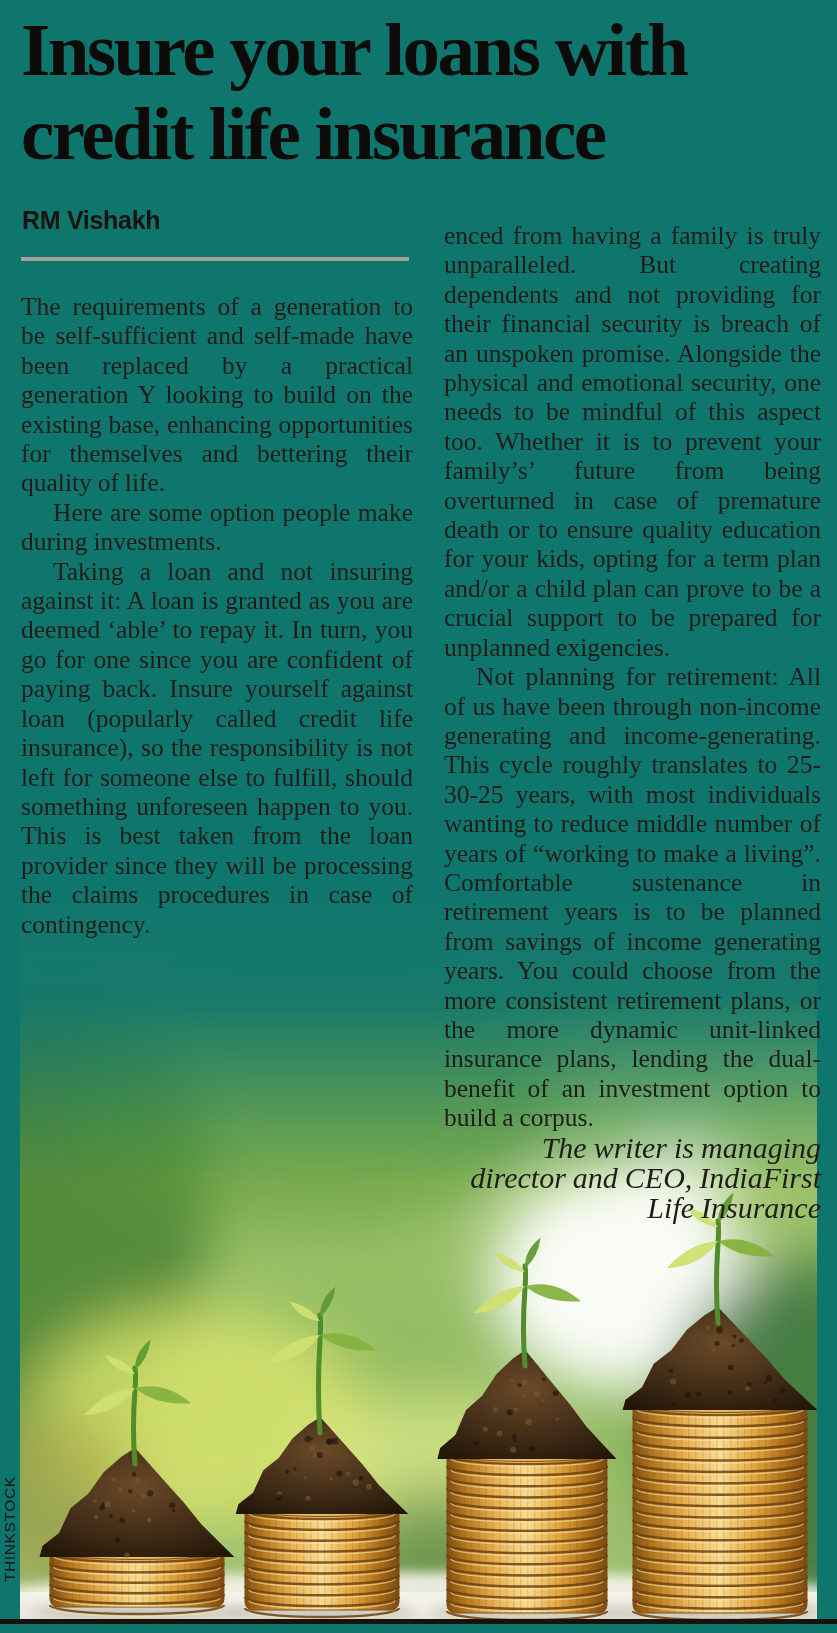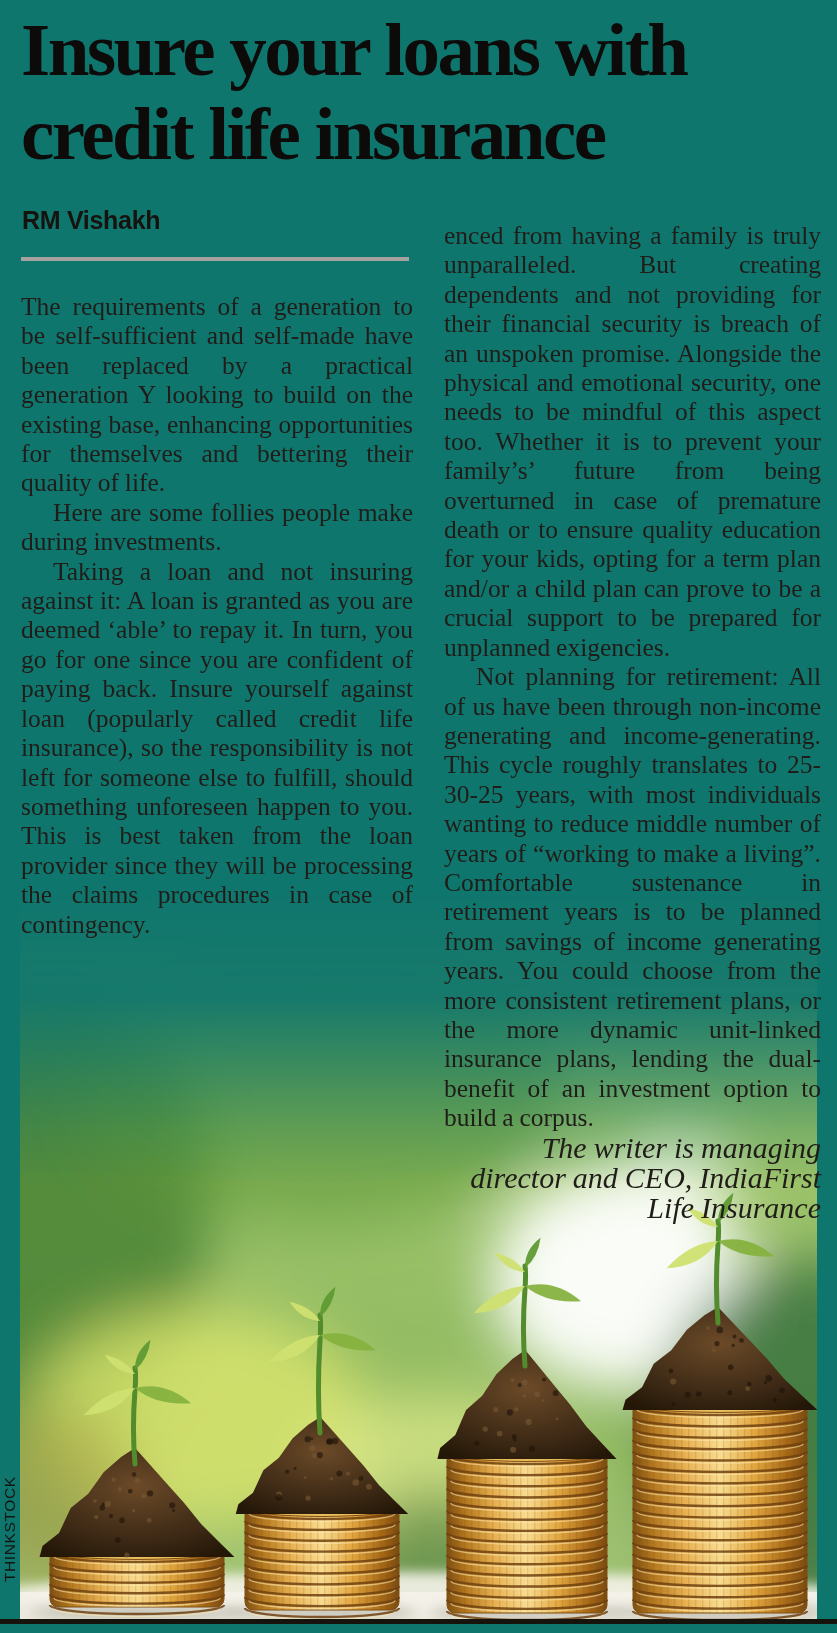--- a/index.html
+++ b/index.html
@@ -363,21 +363,21 @@
             <path d="M 0 0 Q 26.1 -16.240000000000002 58 -2.9000000000000004 Q 26.1 10.44 0 0" transform="translate(698 361) rotate(18)" fill="#86b23f" opacity="0.95"></path>
             <path d="M 0 0 Q 16.2 -10.080000000000002 36 -1.8 Q 16.2 6.4799999999999995 0 0" transform="translate(698 347) rotate(215)" fill="#cfe070" opacity="0.95"></path>
             <path d="M 0 0 Q 15.3 -9.520000000000001 34 -1.7000000000000002 Q 15.3 6.12 0 0" transform="translate(698 343) rotate(-60)" fill="#5f9a33" opacity="0.95"></path>
           </g>
         </g>
     </g>
   </svg>
 
   <div class="col col-left" id="col-left">
       <p class="para">The requirements of a generation to be self-sufficient and self-made have been replaced by a practical generation Y looking to build on the existing base, enhancing opportunities for themselves and bettering their quality of life.</p>
-      <p class="para indent">Here are some follies people make during investments.</p>
+      <p class="para indent">Here are some option people make during investments.</p>
       <p class="para indent"><b>Taking a loan and not insuring against it: </b>A loan is granted as you are deemed ‘able’ to repay it. In turn, you go for one since you are confident of paying back. Insure yourself against loan (popularly called credit life insurance), so the responsibility is not left for someone else to fulfill, should something unforeseen happen to you.  This is best taken from the loan provider since they will be processing the claims procedures in case of contingency.</p>
     </div>
   <div class="col col-right" id="col-right">
       <p class="para">enced from having a family is truly unparalleled. But creating dependents and not providing for their financial security is breach of an unspoken promise. Alongside the physical and emotional security, one needs to be mindful of this aspect too. Whether it is to prevent your family’s’ future from being overturned in case of premature death or to ensure quality education for your kids, opting for a term plan and/or a child plan can prove to be a crucial support to be prepared for unplanned exigencies.</p>
       <p class="para indent"><b>Not planning for retirement: </b>All of us have been through non-income generating and income-generating. This cycle roughly translates to 25-30-25 years, with most individuals wanting to reduce middle number of years of “working to make a living”. Comfortable sustenance in retirement years is to be planned from savings of income generating years. You could choose from the more consistent retirement plans, or the more dynamic unit-linked insurance plans, lending the dual-benefit of an investment option to build a corpus.</p>
       <p class="credit">The writer is managing<br>director and CEO, IndiaFirst<br>Life Insurance</p>
     </div>
 
   <div class="photo-credit">THINKSTOCK</div>
 

